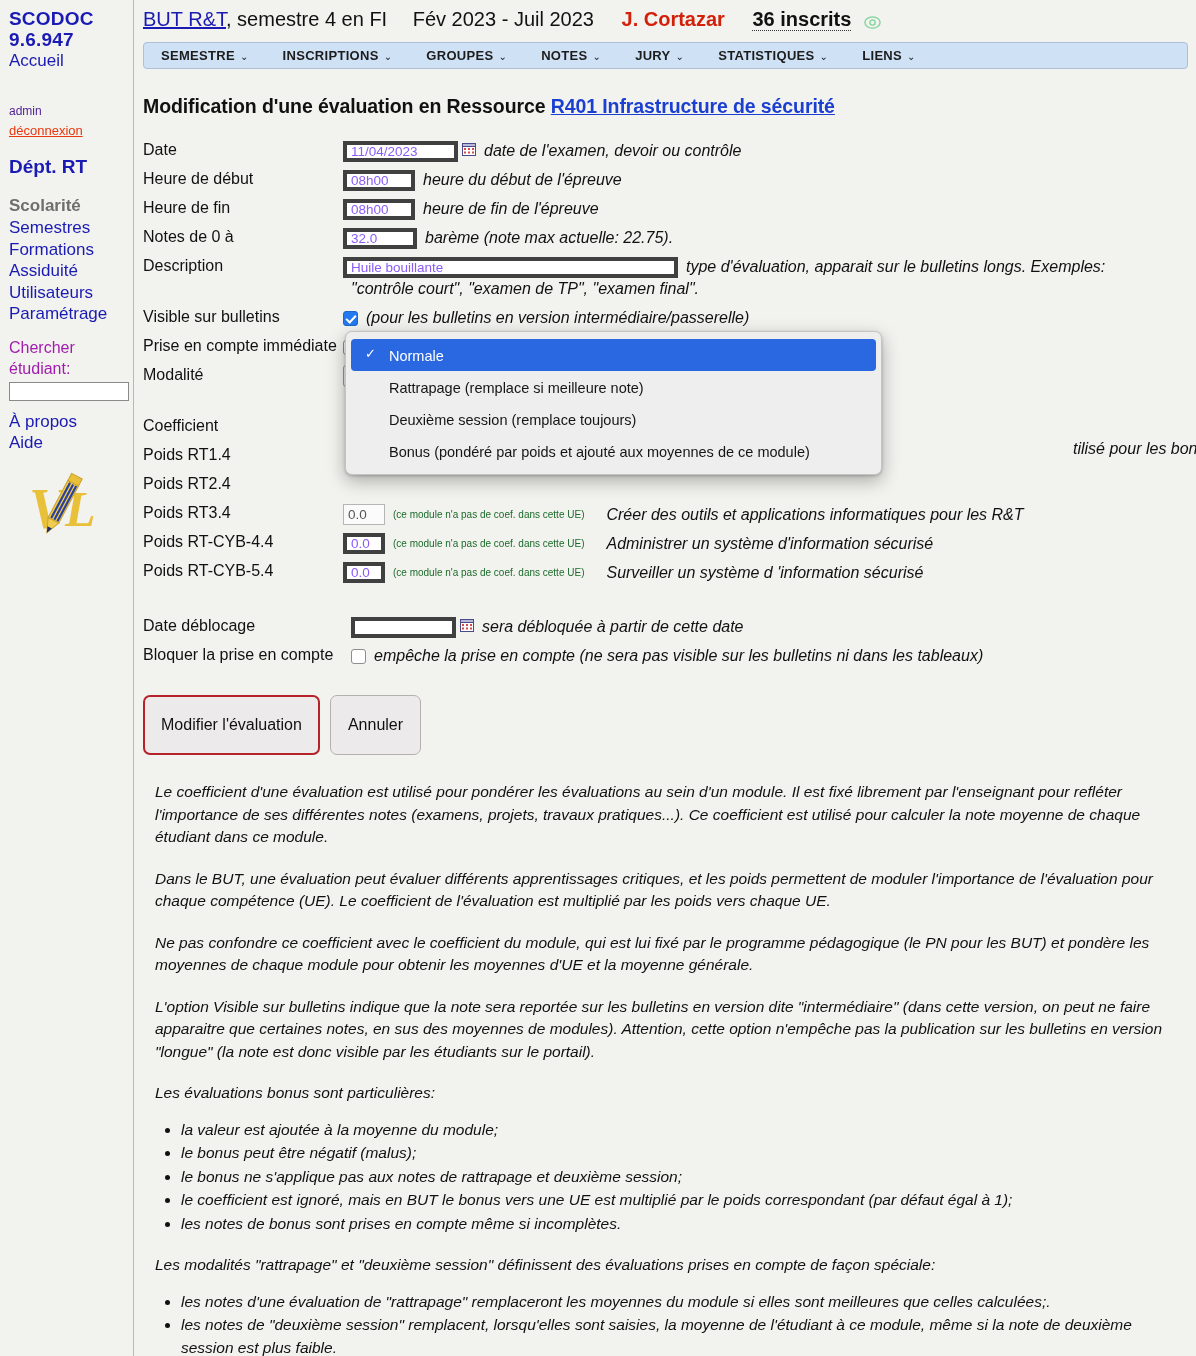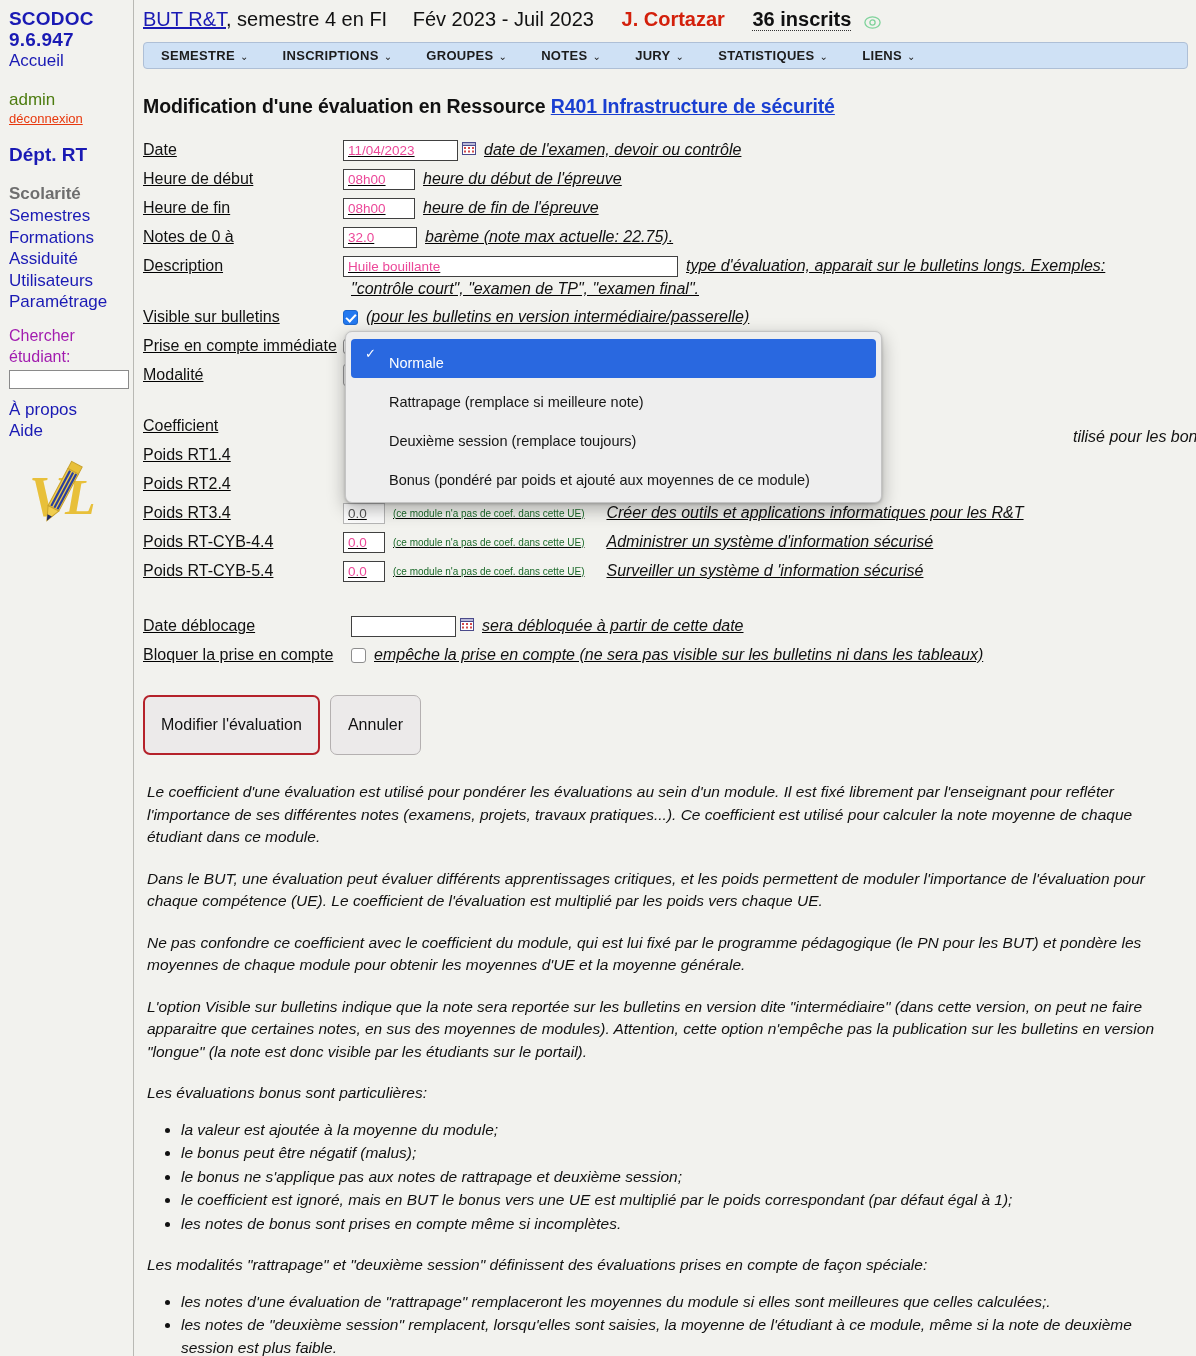--- a/index.html
+++ b/index.html
@@ -14,21 +14,21 @@
 
   
   .sidebar {
     position: absolute; left: 0; top: 0; width: 134px; height: 1356px;
     background: #f2f2ee; border-right: 1px solid #b9b9b4;
     padding: 8px 0 0 9px;
   }
   .brand { color:#1a1ab4; font-weight: bold; font-size: 19px; line-height: 21px; letter-spacing:.2px;}
   .brand-link { color:#1a1ab4; font-size:17px; line-height:22px; display:block; text-decoration:none; }
   .sb-gap { height: 17px; }
-  .sb-user { color:#4d7c0f; font-size:17px; line-height:21px; }
+  .sb-user { color:#4c1d95; font-size:12px; line-height:21px;margin-top:12px; }
   .sb-logout { color:#e8380d; font-size:13px; line-height:17px; text-decoration: underline; display:block;}
   .dept { color:#1a1ab4; font-weight:bold; font-size:19px; line-height:22px; }
   .sb-section { color:#6e6e6e; font-weight:bold; font-size:17px; line-height:22px; }
   .sb-link { color:#1a1ab4; font-size:17px; line-height:21.5px; display:block; text-decoration:none;}
   .sb-label { color:#a21caf; font-size:16px; line-height:21px; }
   .sb-input { width:120px; height:19px; border:1px solid #8a8a8a; background:#fff; display:block; margin-top:3px;}
   .logo-wrap { margin-top: 14px; margin-left: 18px; }
 
   
   .topbar { position:absolute; left:135px; top:0; width:1061px; height:38px; background:#f2f2ee; }
@@ -52,29 +52,29 @@
 
   
   .main { position:absolute; left:135px; top:70px; width:1061px; }
   h1.title {
     font-size:19.5px; font-weight:bold; color:#111; margin:0; padding:25px 0 0 8px;
     letter-spacing:-.1px;
   }
   h1.title a { color:#1a3fd1; text-decoration:underline; }
 
   .form { margin: 20px 0 0 8px; position:relative; }
-  .frow { display:flex; align-items:center; margin-bottom:5px; min-height:24px;text-decoration:underline; }
+  .frow { display:flex; align-items:flex-end; margin-bottom:5px; min-height:24px; }
   .flabel { width:200px; flex:0 0 200px; font-size:16px; color:#111; line-height:24px; }
   .fctrl { display:flex; align-items:center; flex:1; }
   .hint { font-style:italic; font-size:16px; color:#111; margin-left:8px; line-height:22px; }
   .hint2 { font-style:italic; font-size:16px; color:#111; line-height:22px; margin-left:208px; }
 
   input.txt {
-    border:1px solid #404040; background:#fff; font-family:"Liberation Sans",sans-serif;
-    font-size:13.5px; color:#ec4899; padding:2px 4px; height:21px;
+    border:4px solid #404040; background:#fff; font-family:"Liberation Sans",sans-serif;
+    font-size:13.5px; color:#8b5cf6; padding:2px 4px; height:21px;
   }
   .w-date { width:115px; }
   .w-hour { width:72px; }
   .w-note { width:74px; }
   .w-desc { width:335px; }
   .w-poids { width:42px; text-align:left; }
   .w-unlock { width:105px; }
   input.disabled { border:1px solid #b6b6b6; color:#555; background:#fbfbfb; }
 
   .cal-icon { display:inline-block; margin-left:4px; vertical-align:-3px; }
@@ -97,41 +97,41 @@
   }
 
   
   .dropdown {
     position:absolute; left:345px; top:331px; width:537px;
     background:#eeeeee; border:1px solid #c4c4c4; border-radius:7px;
     box-shadow: 0 6px 18px rgba(0,0,0,.30), 0 1px 3px rgba(0,0,0,.2);
     padding:7px 5px; z-index:50;
   }
   .dd-item {
-    font-size:14.5px; color:#151515; padding:16px 10px 7px 38px;
+    font-size:14.5px; color:#151515; padding:9px 10px 7px 38px;
     border-radius:4px; position:relative; white-space:nowrap;
   }
   .dd-item.sel { background:#2968e0; color:#fff; }
   .dd-item.sel::before {
     content:"\2713"; position:absolute; left:14px; top:7px; font-size:13px; color:#fff;
   }
 
   
   .btnrow { margin: 28px 0 0 8px; display:flex; gap:10px; }
   .btn {
     font-family:"Liberation Sans",sans-serif; font-size:16px; color:#111;
     background:#eceaea; border:1px solid #b4b0b0; border-radius:7px;
     padding:20px 17px; cursor:pointer;
   }
   .btn.primary { border:2px solid #b5222a; padding:7px 16px; }
 
   
   .help { margin:26px 0 0 8px; width:1022px; }
   .help p {
-    font-style:italic; font-size:15.5px; line-height:22.5px; color:#111; margin:0 0 19px 4px;
+    font-style:italic; font-size:15.5px; line-height:22.5px; color:#111; margin:0 0 19px 12px;
   }
   .help p.tight { margin-bottom:14px; }
   .help ul { margin:0 0 19px 0; padding-left:38px; }
   .help li { font-style:italic; font-size:15.5px; line-height:22.5px; color:#111; margin-bottom:1px; }
 </style>
 </head>
 <body>
 
 <div class="page">
 

